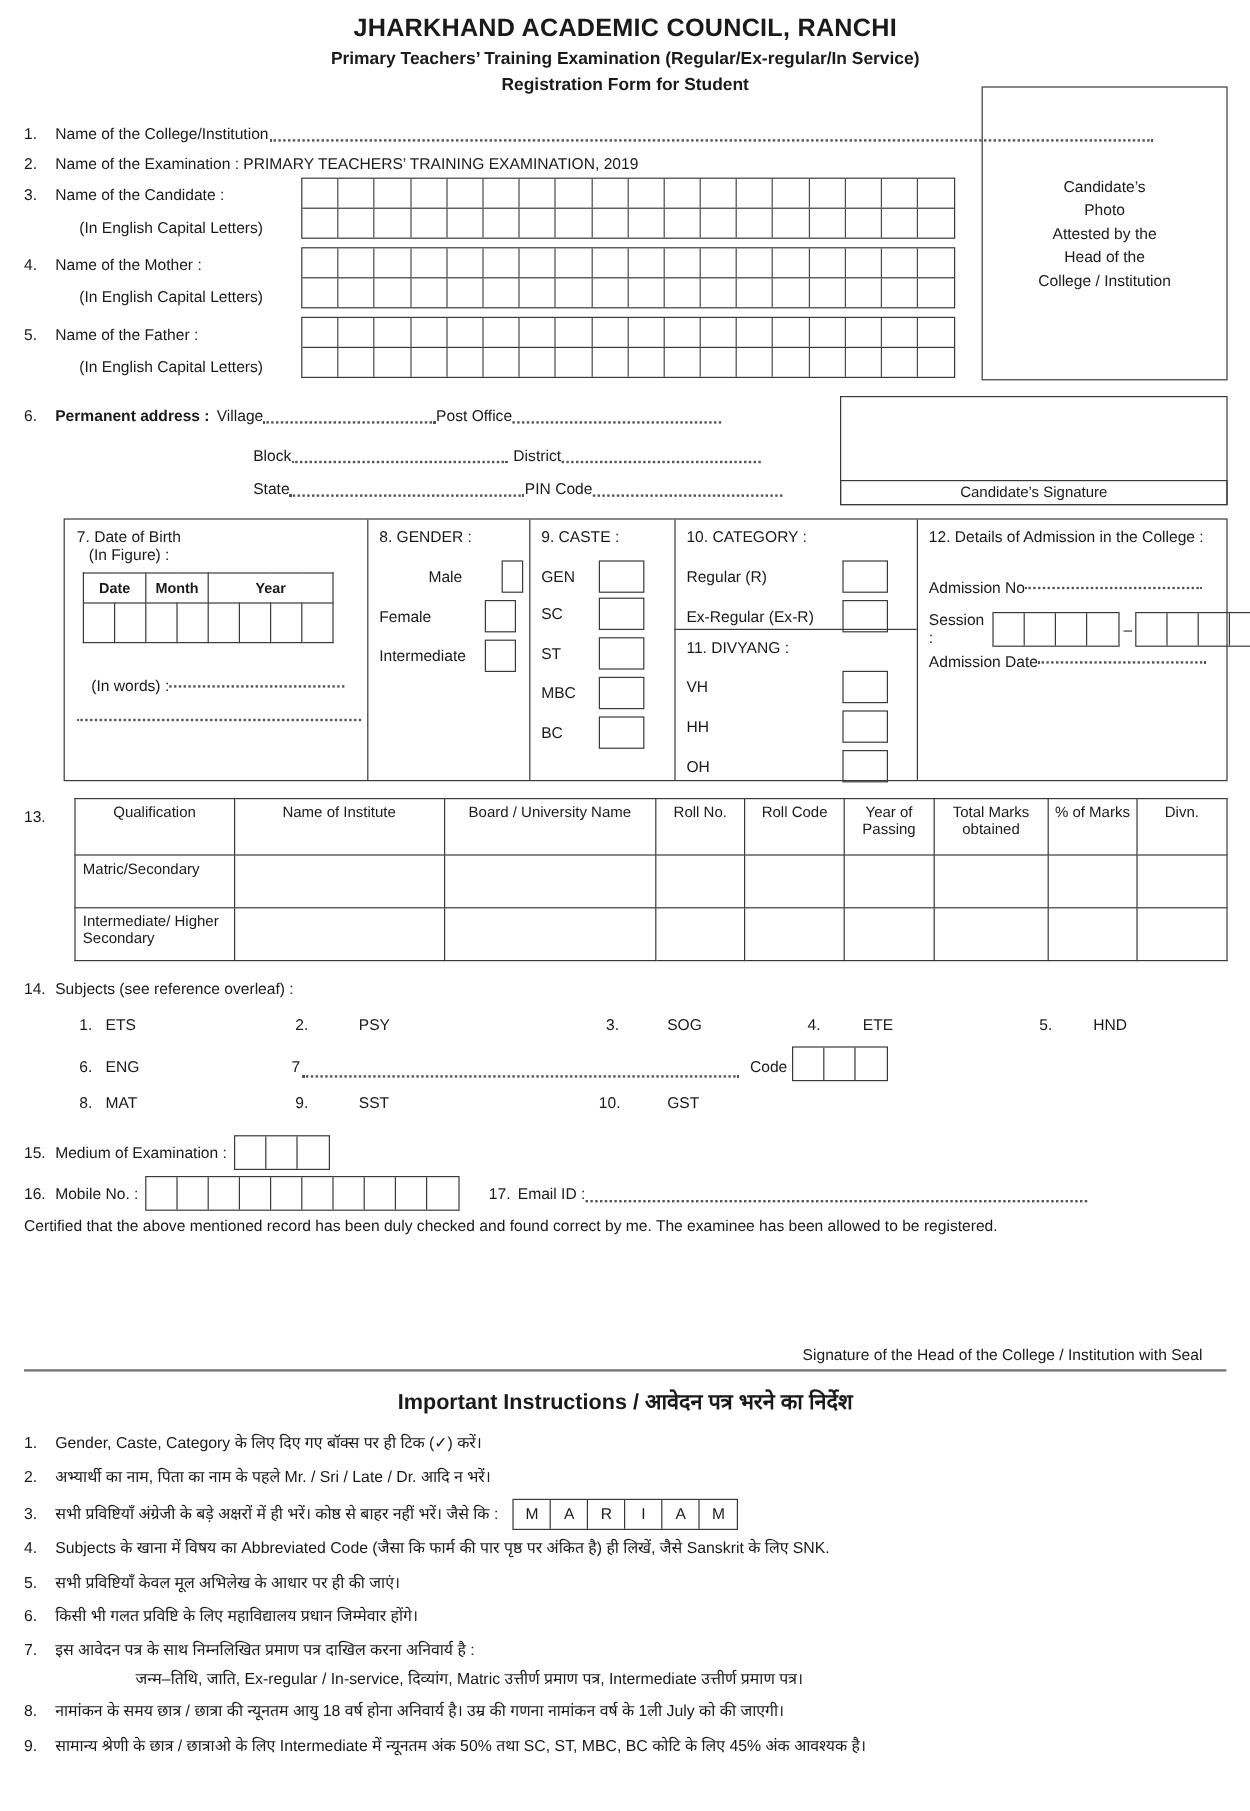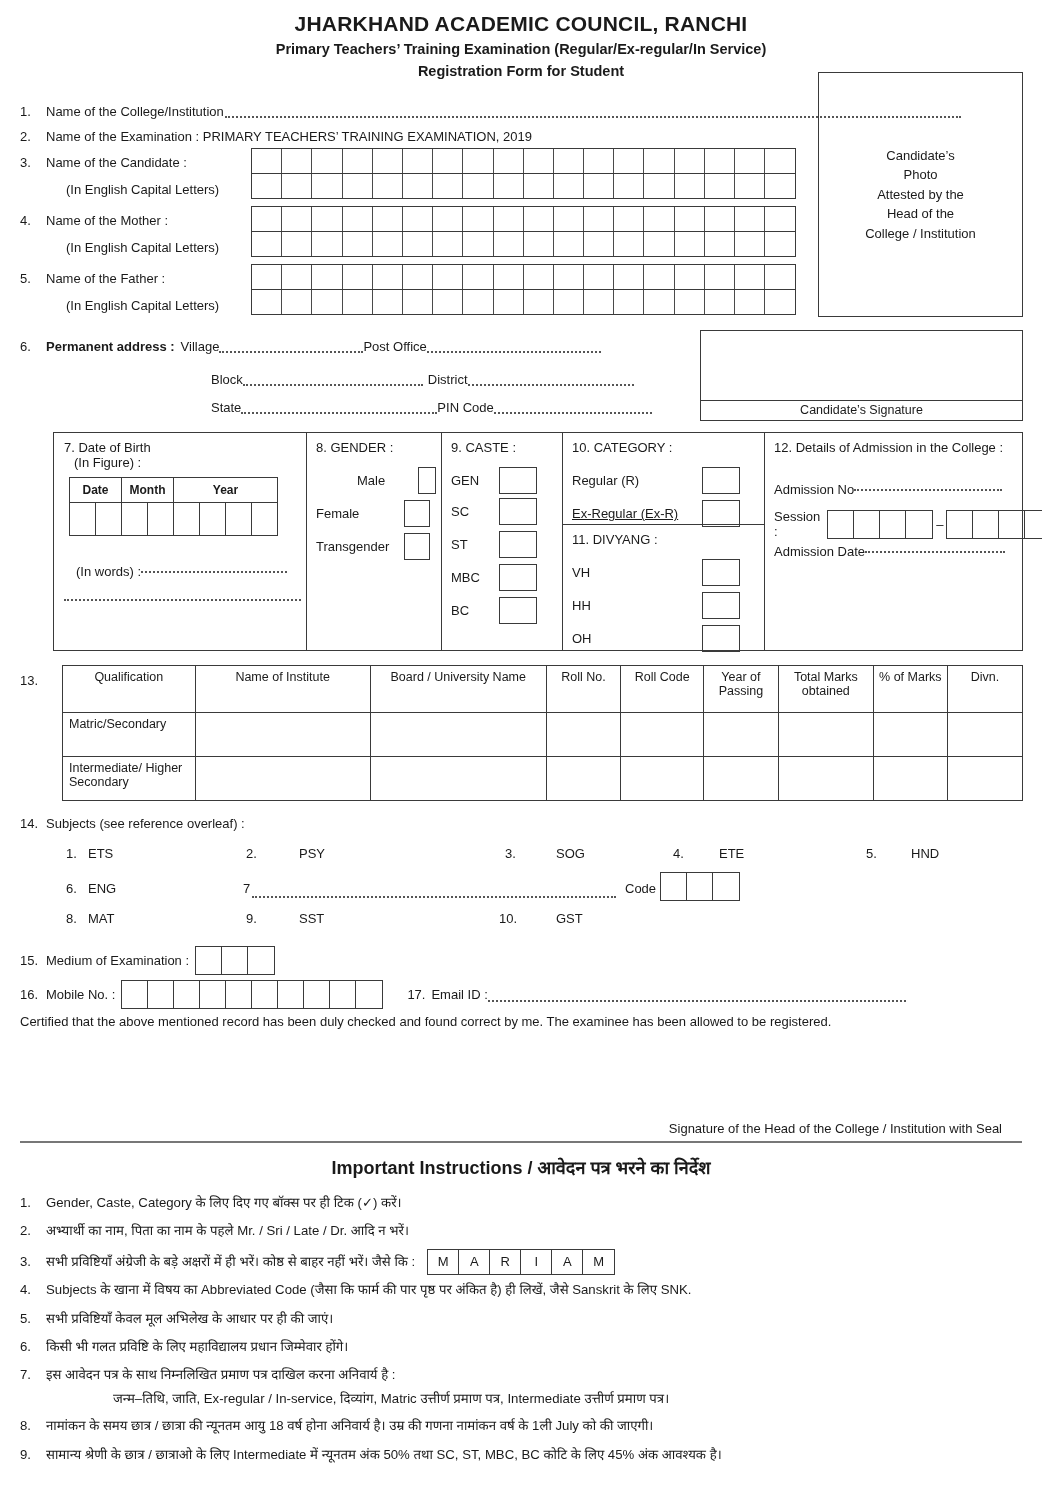--- a/index.html
+++ b/index.html
@@ -420,21 +420,21 @@
       <div class="sec-title">8.  GENDER :</div>
       <div class="optrow" style="margin-top:12px;margin-left:41px;">
         <span style="width:88px;">Male</span>
         <span class="minibox"></span>
       </div>
       <div class="optrow" style="margin-top:6px;">
         <span style="width:88px;">Female</span>
         <span class="minibox"></span>
       </div>
       <div class="optrow" style="margin-top:6px;">
-        <span style="width:88px;">Transgender</span>
+        <span style="width:88px;">Intermediate</span>
         <span class="minibox"></span>
       </div>
     </div>
 
     <div style="position:absolute; left:397px; top:7px; width:106px;">
       <div class="sec-title">9.  CASTE :</div>
       <div class="optrow" style="margin-top:12px;">
         <span style="width:48px;">GEN</span>
         <span class="minibox" style="width:38px;"></span>
       </div>
@@ -456,21 +456,21 @@
       </div>
     </div>
 
     <div style="position:absolute; left:518px; top:7px; width:186px;">
       <div class="sec-title">10. CATEGORY :</div>
       <div class="optrow" style="margin-top:12px;">
         <span style="width:130px;">Regular (R)</span>
         <span class="minibox" style="width:38px;"></span>
       </div>
       <div class="optrow" style="margin-top:6px;">
-        <span style="width:130px;text-decoration:underline;">Ex-Regular (Ex-R)</span>
+        <span style="width:130px;">Ex-Regular (Ex-R)</span>
         <span class="minibox" style="width:38px;"></span>
       </div>
     </div>
 
     <div style="position:absolute; left:518px; top:99px; width:186px;">
       <div class="sec-title">11. DIVYANG :</div>
       <div class="optrow" style="margin-top:12px;">
         <span style="width:130px;">VH</span>
         <span class="minibox" style="width:38px;"></span>
       </div>

